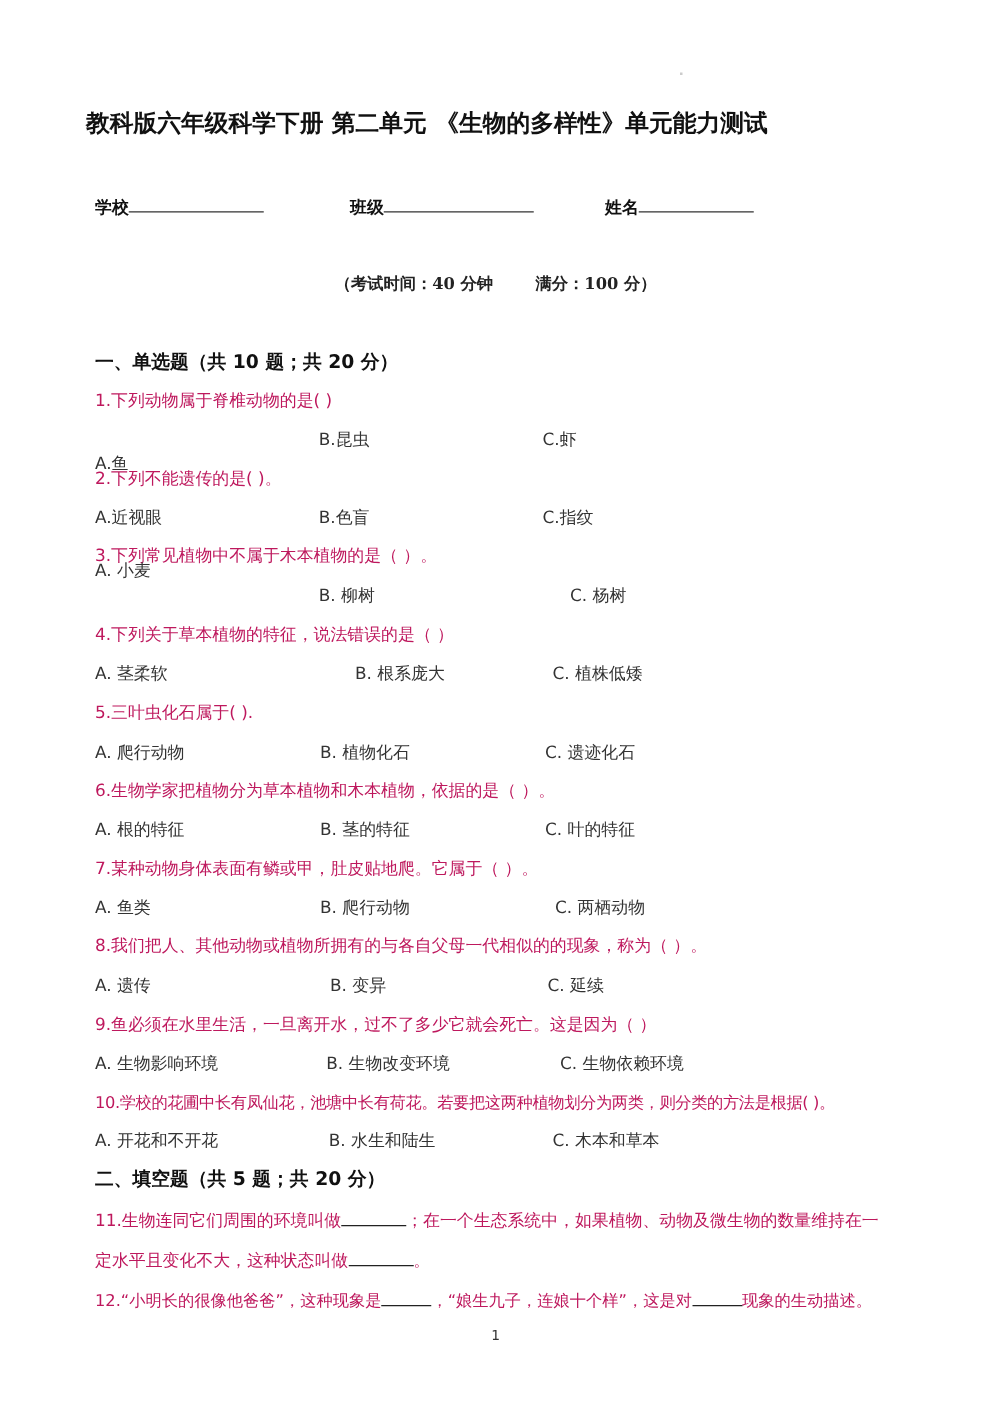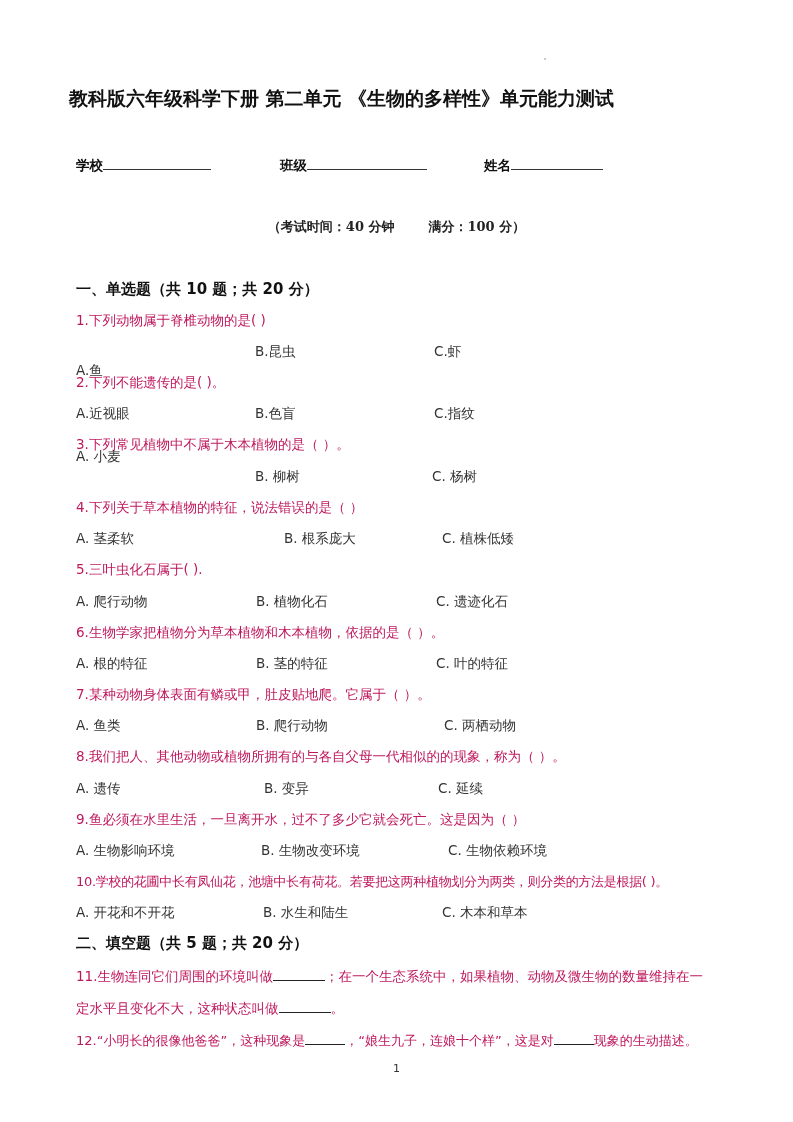--- a/index.html
+++ b/index.html
@@ -49,21 +49,21 @@
 <div class="abs opt" style="top:343px;left:434px;">C.虾</div>
 
 <div class="abs q" style="top:374px;">2.下列不能遗传的是(     )。</div>
 <div class="abs opt" style="top:405px;left:76px;">A.近视眼</div>
 <div class="abs opt" style="top:405px;left:255px;">B.色盲</div>
 <div class="abs opt" style="top:405px;left:434px;">C.指纹</div>
 
 <div class="abs q" style="top:436px;">3.下列常见植物中不属于木本植物的是（    ）。</div>
 <div class="abs opt" style="top:448px;left:76px;">A. 小麦</div>
 <div class="abs opt" style="top:468px;left:255px;">B. 柳树</div>
-<div class="abs opt" style="top:468px;left:432px;">C. 杨树</div>
+<div class="abs opt" style="top:468px;left:456px;">C. 杨树</div>
 
 <div class="abs q" style="top:499px;">4.下列关于草本植物的特征，说法错误的是（    ）</div>
 <div class="abs opt" style="top:530px;left:76px;">A. 茎柔软</div>
 <div class="abs opt" style="top:530px;left:252px;margin-left:32px;">B. 根系庞大</div>
 <div class="abs opt" style="top:530px;left:442px;">C. 植株低矮</div>
 
 <div class="abs q" style="top:561px;">5.三叶虫化石属于(    ).</div>
 <div class="abs opt" style="top:593px;left:76px;">A. 爬行动物</div>
 <div class="abs opt" style="top:593px;left:256px;">B. 植物化石</div>
 <div class="abs opt" style="top:593px;left:436px;">C. 遗迹化石</div>

